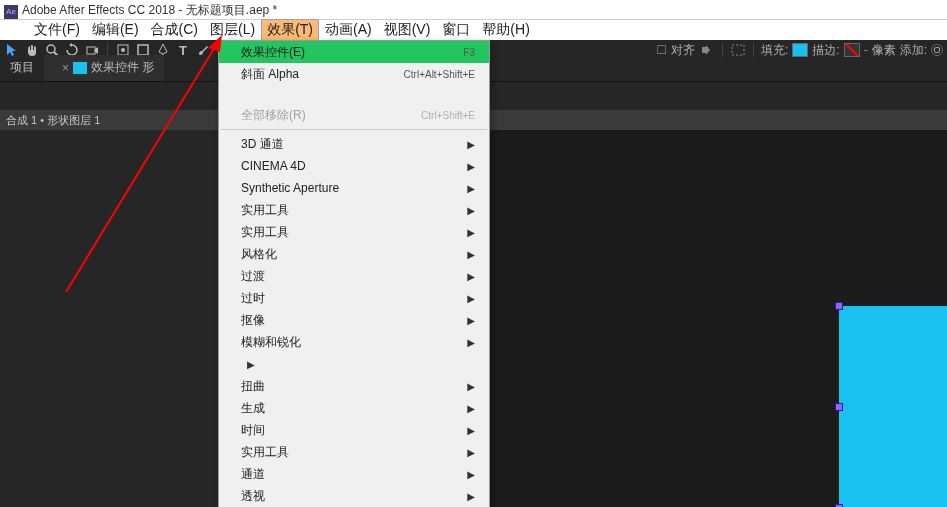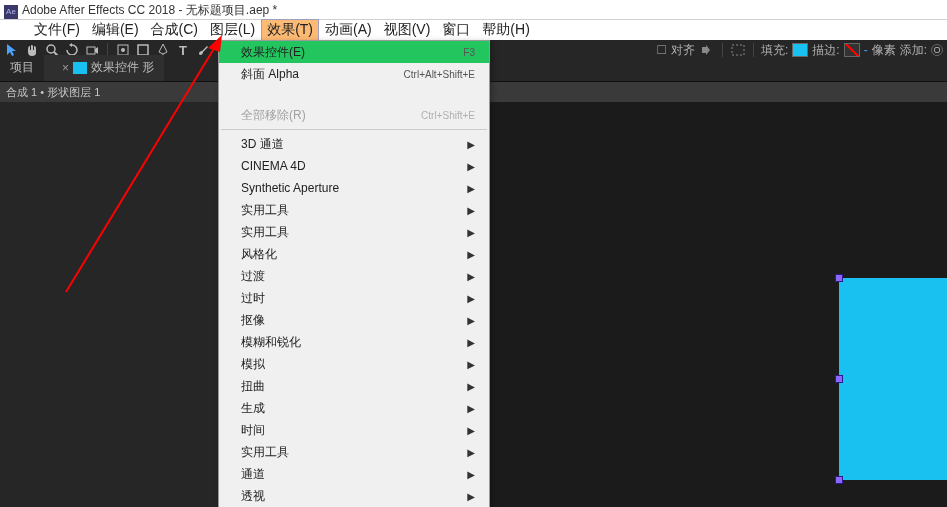--- a/index.html
+++ b/index.html
@@ -22,21 +22,21 @@
   .swatch { width:16px; height:14px; border:1px solid #666; }
   .swatch.fill { background:#19c1f0; }
   .swatch.stroke { background:linear-gradient(45deg, #333 45%, #f00 46%, #f00 54%, #333 55%); }
   
   .panel-tabs { height: 22px; background: #262626; display:flex; align-items:flex-end; font-size:12px; color:#a0a0a0; border-bottom:1px solid #111; }
   .panel-tabs .tab { padding:4px 10px 5px; color:#bcbcbc; }
   .panel-tabs .tab .x { margin-left:8px; color:#999; }
   .panel-tabs .tab.secondary { background:#2f2f2f; display:flex; align-items:center; gap:4px; }
   .tab-blue-chip { width:14px; height:12px; background:#19c1f0; display:inline-block; }
   
-  .panel-header { height: 20px; background:#3a3a3a; font-size:11px; color:#c7c7c7; display:flex; align-items:center; padding:0 6px; }
+  .panel-header { height: 20px; background:#3a3a3a; font-size:11px; color:#c7c7c7; display:flex; align-items:center; padding:0 6px;margin-top:28px; }
   
   .main-area { position:relative; display:flex; height: calc(507px - 20px - 20px - 20px - 22px - 20px); background:#262626; }
   .left-panel { width:220px; background:#262626; border-right:1px solid #111; }
   .viewport { flex:1; background:#1b1b1b; position:relative; overflow:hidden; }
   
   .dropdown { position:absolute; left:218px; top:40px; width:272px; background:#f0f0f0; border:1px solid #999; box-shadow:2px 2px 6px rgba(0,0,0,.3); font-size:12px; z-index:50; }
   .dropdown .dd-row { display:flex; align-items:center; height:22px; padding:0 14px 0 22px; color:#222; cursor:default; }
   .dropdown .dd-row.hover { background:#22c55e; }
   .dropdown .dd-row.disabled { color:#a0a0a0;margin-top:19px; }
   .dropdown .dd-row .label { flex:1; }
@@ -234,21 +234,20 @@
     </div>
   <div class="dd-row">
       <span class="label">抠像</span>
       <span class="sub">▶</span>
     </div>
   <div class="dd-row">
       <span class="label">模糊和锐化</span>
       <span class="sub">▶</span>
     </div>
   <div class="dd-row">
-      <span class="label">模拟</span>
       <span class="sub">▶</span>
     </div>
   <div class="dd-row">
       <span class="label">扭曲</span>
       <span class="sub">▶</span>
     </div>
   <div class="dd-row">
       <span class="label">生成</span>
       <span class="sub">▶</span>
     </div>

